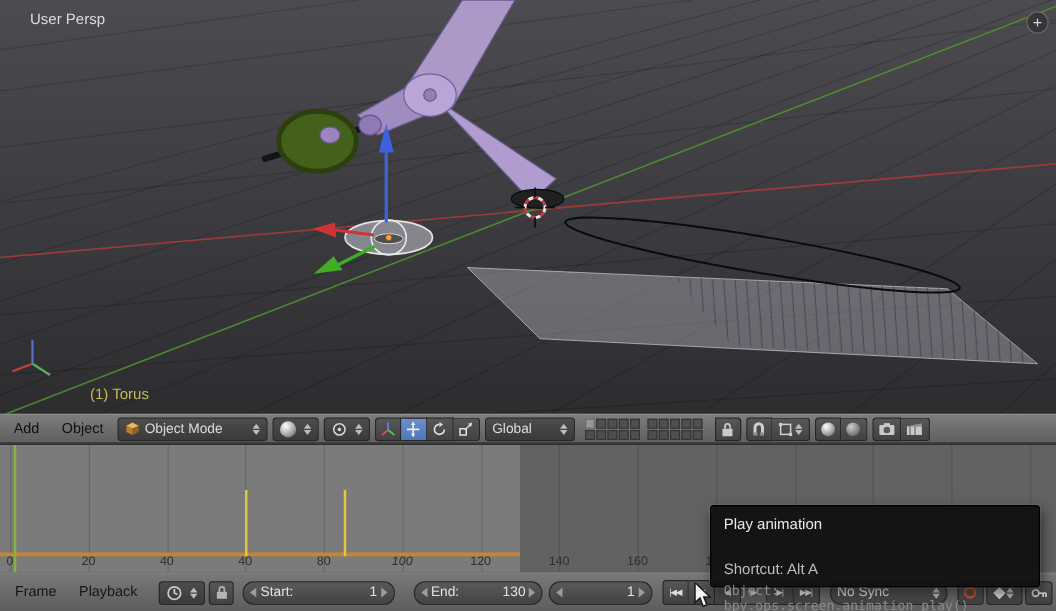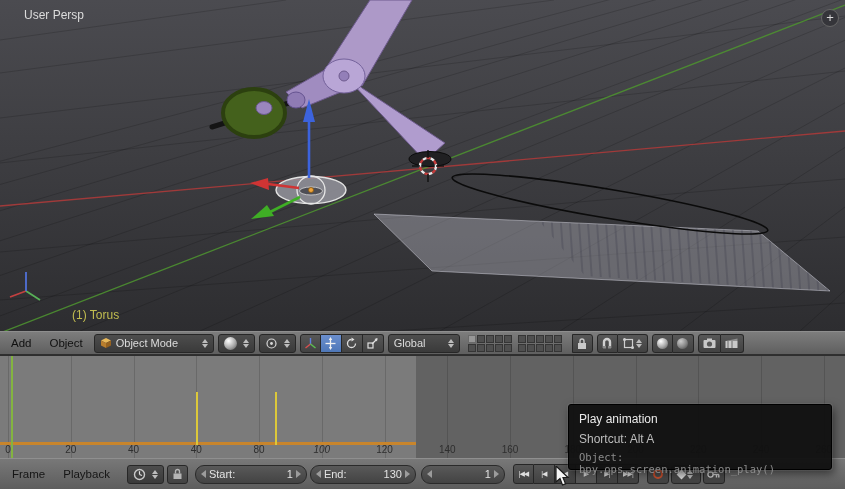--- a/index.html
+++ b/index.html
@@ -64,21 +64,21 @@
   .transport .tbtn:last-child{border-radius:0 3px 3px 0}
   .tbtn.hovered{background:linear-gradient(#6e6e6e,#555555)}
   .rec-ring{width:10px;height:10px;border-radius:50%;border:2px solid #c6502f}
   .diamond{width:7px;height:7px;background:#d8d8d8;transform:rotate(45deg)}
 
   
   .tooltip{position:absolute;left:568px;top:404px;width:264px;height:66px;z-index:50;
     background:rgba(17,17,17,0.96);border:1px solid #000;border-radius:3px;
     box-shadow:0 0 0 1px rgba(255,255,255,0.07),2px 4px 10px rgba(0,0,0,0.5);
     padding:7px 10px}
-  .tt-title{color:#eaeaea;font-size:12px;margin-bottom:6px}
+  .tt-title{color:#eaeaea;font-size:12px;margin-bottom:22px}
   .tt-shortcut{color:#bdbdbd;font-size:12px;margin-bottom:5px}
   .tt-python{color:#8b8b8b;font-size:10.5px;font-family:"DejaVu Sans Mono",monospace}
 
   .cursor{position:absolute;left:555px;top:466px;z-index:100}
 </style>
 </head>
 <body>
 
 <div class="viewport">
   <svg width="845" height="331" viewBox="0 0 845 331">
@@ -386,29 +386,29 @@
       </span>
   </div>
 
   <div class="hbtn" style="border-left-width:1px;border-radius:3px;margin-left:3px">
     <svg width="11" height="12" viewBox="0 0 11 12">
       <rect x="1.5" y="5.5" width="8" height="5.5" fill="#b5b5b5"></rect>
       <path d="M 3.5 5.5 V 3.5 a 2 2 0 0 1 4 0 V 5.5" fill="none" stroke="#b5b5b5" stroke-width="1.4"></path>
     </svg>
   </div>
 
-  <div class="pill" style="width:112px;margin-left:7px">
+  <div class="pill" style="width:124px;margin-left:7px">
     <span class="sarr-l"></span>
     <span>Start:</span>
     <span class="nf-spacer"></span>
     <span>1</span>
     <span class="sarr-r"></span>
   </div>
 
-  <div class="pill" style="width:106px;margin-left:3px">
+  <div class="pill" style="width:106px;margin-left:15px">
     <span class="sarr-l"></span>
     <span>End:</span>
     <span class="nf-spacer"></span>
     <span>130</span>
     <span class="sarr-r"></span>
   </div>
 
   <div class="pill" style="width:84px;margin-left:5px">
     <span class="sarr-l"></span>
     <span class="nf-spacer"></span>
@@ -418,20 +418,28 @@
 
   <div class="transport">
     <div class="tbtn">|◀◀</div>
     <div class="tbtn">|◀</div>
     <div class="tbtn">◀</div>
     <div class="tbtn hovered">▶</div>
     <div class="tbtn">▶|</div>
     <div class="tbtn">▶▶|</div>
   </div>
 
+  <div class="pill" style="width:96px;margin-left:8px">
+    <span>No Sync</span>
+    <span class="nf-spacer"></span>
+    <span class="dar">
+        <span class="tri-up"></span>
+        <span class="tri-dn"></span>
+      </span>
+  </div>
 
   <div class="hbtn" style="border-left-width:1px;border-radius:3px;margin-left:8px;width:22px">
     <span class="rec-ring"></span>
   </div>
   <div class="hbtn" style="border-left-width:1px;border-radius:3px;margin-left:2px;width:30px">
     <span class="diamond"></span>
     <span class="dar">
         <span class="tri-up"></span>
         <span class="tri-dn"></span>
       </span>

